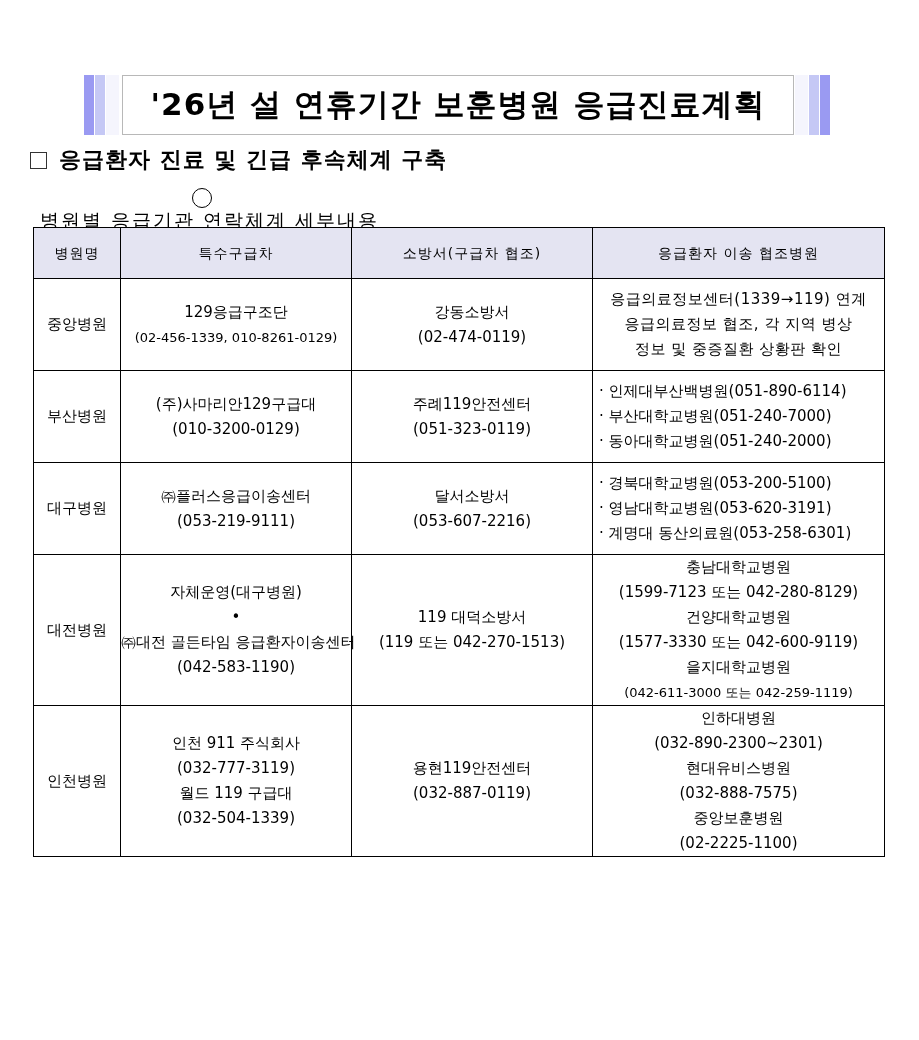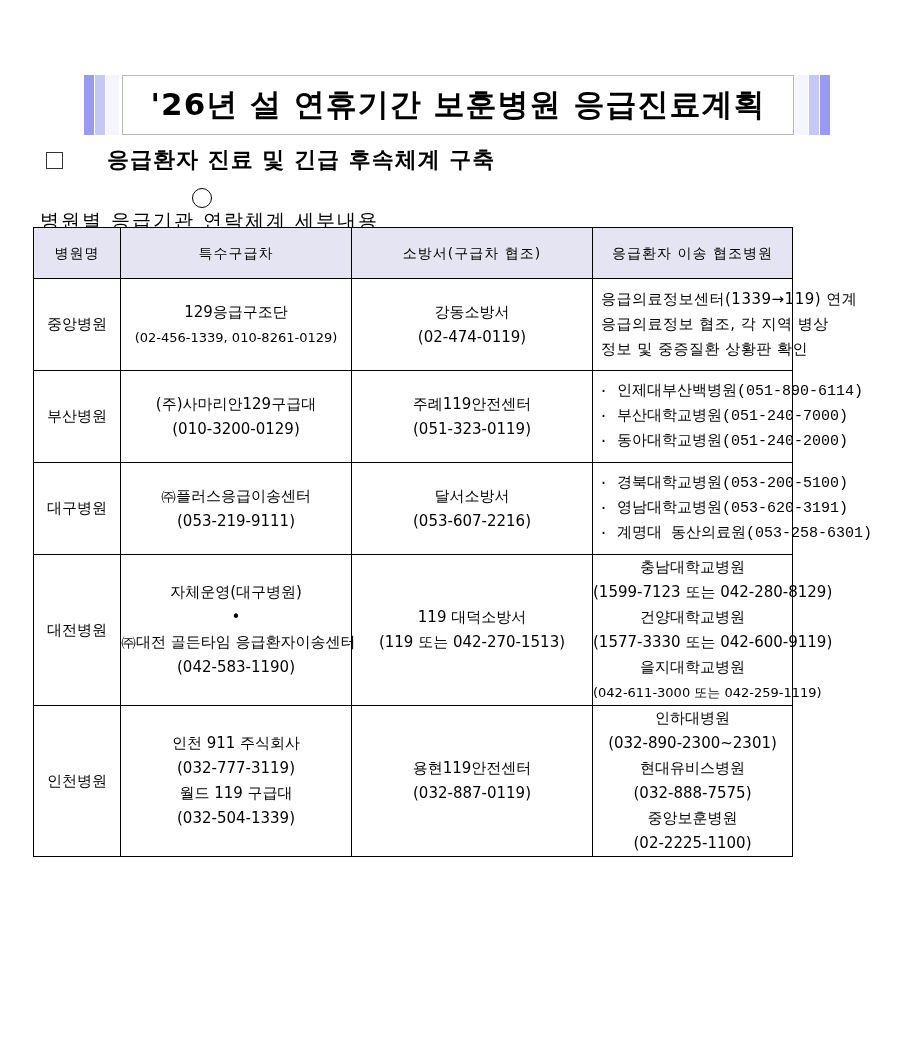--- a/index.html
+++ b/index.html
@@ -7,38 +7,38 @@
 
   .title-wrap { position: absolute; left: 84px; top: 75px; width: 746px; height: 60px; }
   .stripe { position: absolute; top: 0; height: 60px; }
   .s1 { background: #9a9af2; width: 10px; }
   .s2 { background: #c5c8f5; width: 10px; }
   .s3 { background: #f5f5fd; width: 13px; }
   .title-box { position: absolute; left: 38px; top: 0; width: 670px; height: 58px; border: 1px solid #b8b8b8; background: #fff;
     display: flex; align-items: center; justify-content: center; }
   .title-text { font-family: "DejaVu Sans", sans-serif; font-weight: bold; font-size: 31px; letter-spacing: 1px; }
 
-  .section-heading { position: absolute; left: 46px; top: 145px; font-size: 22px; font-weight: bold; letter-spacing: 1px; display: flex; align-items: center; gap: 32px; }
+  .section-heading { position: absolute; left: 30px; top: 145px; font-size: 22px; font-weight: bold; letter-spacing: 1px; display: flex; align-items: center; }
   .checkbox-icon { display: inline-block; width: 17px; height: 17px; border: 1.5px solid #333; margin-right: 12px; box-sizing: border-box; }
   .sub-heading { position: absolute; left: 40px; top: 188px; font-family: "DejaVu Serif", serif; font-size: 19px; letter-spacing: 2px; display: flex; align-items: center; flex-direction: column; }
   .circle-icon { display: inline-block; width: 20px; height: 20px; border: 1.5px solid #000; border-radius: 50%; margin-right: 16px; box-sizing: border-box; }
 
-  table.contacts { position: absolute; left: 33px; top: 227px; width: 760px; border-collapse: collapse; table-layout: fixed; }
+  table.contacts { position: absolute; left: 33px; top: 227px; width: 852px; border-collapse: collapse; table-layout: fixed; }
   table.contacts td, table.contacts th { border: 1.5px solid #000; text-align: center; vertical-align: middle; padding: 0; font-size: 15px; line-height: 25px; }
   table.contacts th { background: #e4e4f2; font-weight: normal; height: 50px; font-size: 14px; letter-spacing: 1px; }
   .c-name { width: 87px; }
   .c-amb { width: 231px; }
   .c-fire { width: 241px; }
   .c-hosp { width: auto; }
   .row-std td { height: 91px; }
   .row-tall td { height: 150px; margin-top: 6px; }
   .row-incheon td { height: 150px; }
   .small { font-size: 13px; }
   .left-list { text-align: left !important; padding-left: 6px !important; }
-  .left-list div { white-space: nowrap; font-family: Liberation Mono, monospace; }
+  .left-list div { white-space: nowrap; }
   .justify-block { text-align: justify; font-size: 14px; line-height: 17px; padding: 0 8px !important; letter-spacing: 0.5px; }
   .line { display: block; white-space: nowrap; }
 </style>
 </head>
 <body>
 
 <div class="title-wrap">
   <div class="stripe s1" style="left:0"></div>
   <div class="stripe s2" style="left:11px"></div>
   <div class="stripe s3" style="left:22px"></div>

